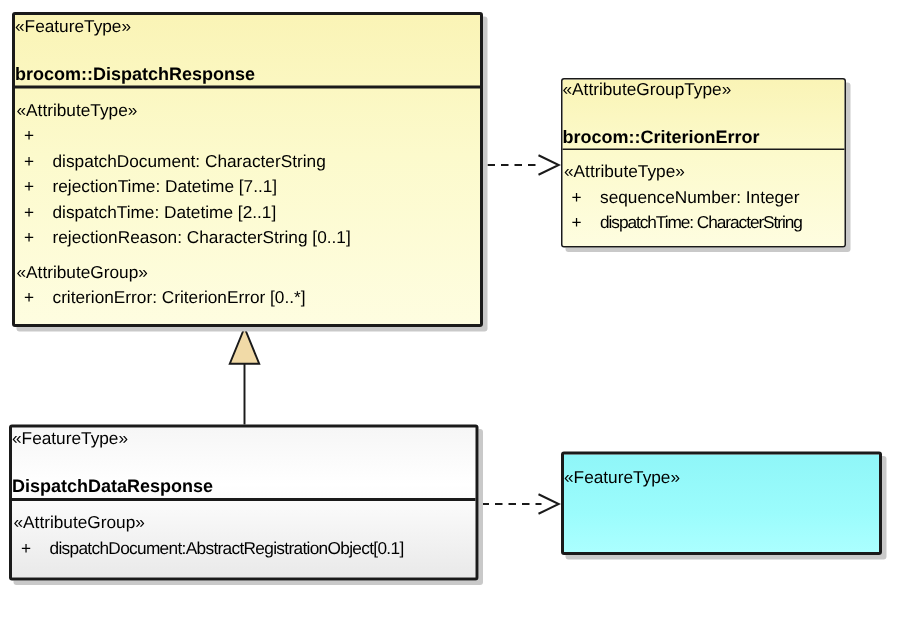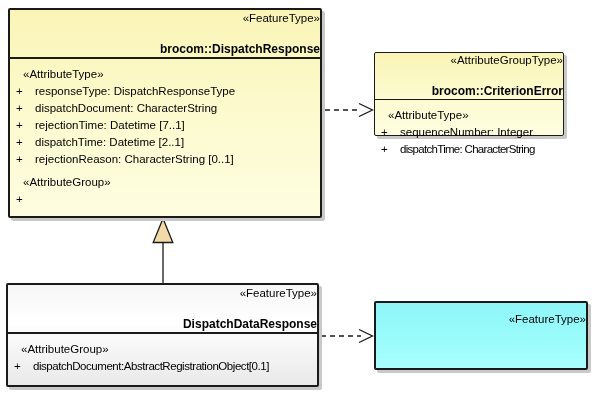--- a/index.html
+++ b/index.html
@@ -35,42 +35,42 @@
     border-radius:2px;
     box-shadow:3px 3px 0 var(--shadow);
   }
   .box-yellow { background:linear-gradient(180deg, var(--yellow-top) 0%, #FCFACC 45%, var(--yellow-bottom) 100%); }
   .box-gray   { background:linear-gradient(180deg, var(--gray-top) 0%, #FFFFFF 38%, var(--gray-bottom) 100%); }
   .box-cyan   { background:linear-gradient(180deg, #8FF6F8 0%, var(--cyan-fill) 60%, #ABFFFF 100%); }
   .thin { border-width:1.5px; }
   .thin .hdr { border-bottom-width:1.5px; }
 
   #box-dispatch-response           { left:8px;   top:8px;   width:314px; height:210px; }
-  #box-criterion-error             { left:374px; top:52px;  width:190px; height:84px; }
+  #box-criterion-error             { left:374px; top:52px;  width:190px; height:113px; }
   #box-dispatch-data-response      { left:6px;   top:283px; width:313px; height:104px; }
   #box-abstract-registration-object{ left:374px; top:301px; width:214px; height:69px;  }
 
   .hdr {
     display:flex; flex-direction:column;
-    align-items:flex-end; justify-content:center;
+    align-items:flex-start; justify-content:center;
     border-bottom:2px solid var(--line);
     text-align:center;
   }
   #box-dispatch-response .hdr      { height:47px; }
   #box-criterion-error .hdr        { height:46px; }
   #box-dispatch-data-response .hdr { height:47px; }
   .hdr.no-sep { border-bottom:none; justify-content:flex-start; padding-top:9px; height:100%; box-sizing:border-box; }
 
   .stereo { font-size:11.5px; line-height:15px; white-space:nowrap; }
   .title  { font-size:12px; font-weight:bold; line-height:16px; margin-top:15px; white-space:nowrap; }
   .title.italic { font-style:italic; }
 
   .body { padding-top:1px; }
   .sec-label {
-    margin-top:6px; padding-left:13px;
+    margin-top:6px; padding-left:1px;
     height:17px; line-height:17px; font-size:11.5px; white-space:nowrap;
   }
   .attr { display:flex; height:17px; line-height:17px; font-size:11.5px; }
   .attr .vis { flex:none; width:19px; padding-left:6px; }
   .attr .txt { white-space:nowrap; }
 
   .tight   { letter-spacing:-0.45px; }
   .tighter { letter-spacing:-0.7px; }
 </style>
 </head>
@@ -95,41 +95,41 @@
 
   <div class="uml-box box-yellow" id="box-dispatch-response">
     <div class="hdr">
       <div class="stereo">«FeatureType»</div>
       <div class="title">brocom::DispatchResponse</div>
     </div>
     <div class="body">
       <div class="sec-label">«AttributeType»</div>
       <div class="attr">
         <span class="vis">+</span>
-        <span class="txt">responseType: DispatchResponseType</span>
       </div>
       <div class="attr">
         <span class="vis">+</span>
         <span class="txt">dispatchDocument: CharacterString</span>
       </div>
       <div class="attr">
         <span class="vis">+</span>
         <span class="txt">rejectionTime: Datetime [7..1]</span>
       </div>
       <div class="attr">
         <span class="vis">+</span>
         <span class="txt">dispatchTime: Datetime [2..1]</span>
       </div>
       <div class="attr">
         <span class="vis">+</span>
         <span class="txt">rejectionReason: CharacterString [0..1]</span>
       </div>
       <div class="sec-label">«AttributeGroup»</div>
       <div class="attr">
         <span class="vis">+</span>
+        <span class="txt">criterionError: CriterionError [0..*]</span>
       </div>
     </div>
   </div>
 
   <div class="uml-box box-yellow thin" id="box-criterion-error">
     <div class="hdr">
       <div class="stereo">«AttributeGroupType»</div>
       <div class="title">brocom::CriterionError</div>
     </div>
     <div class="body">

